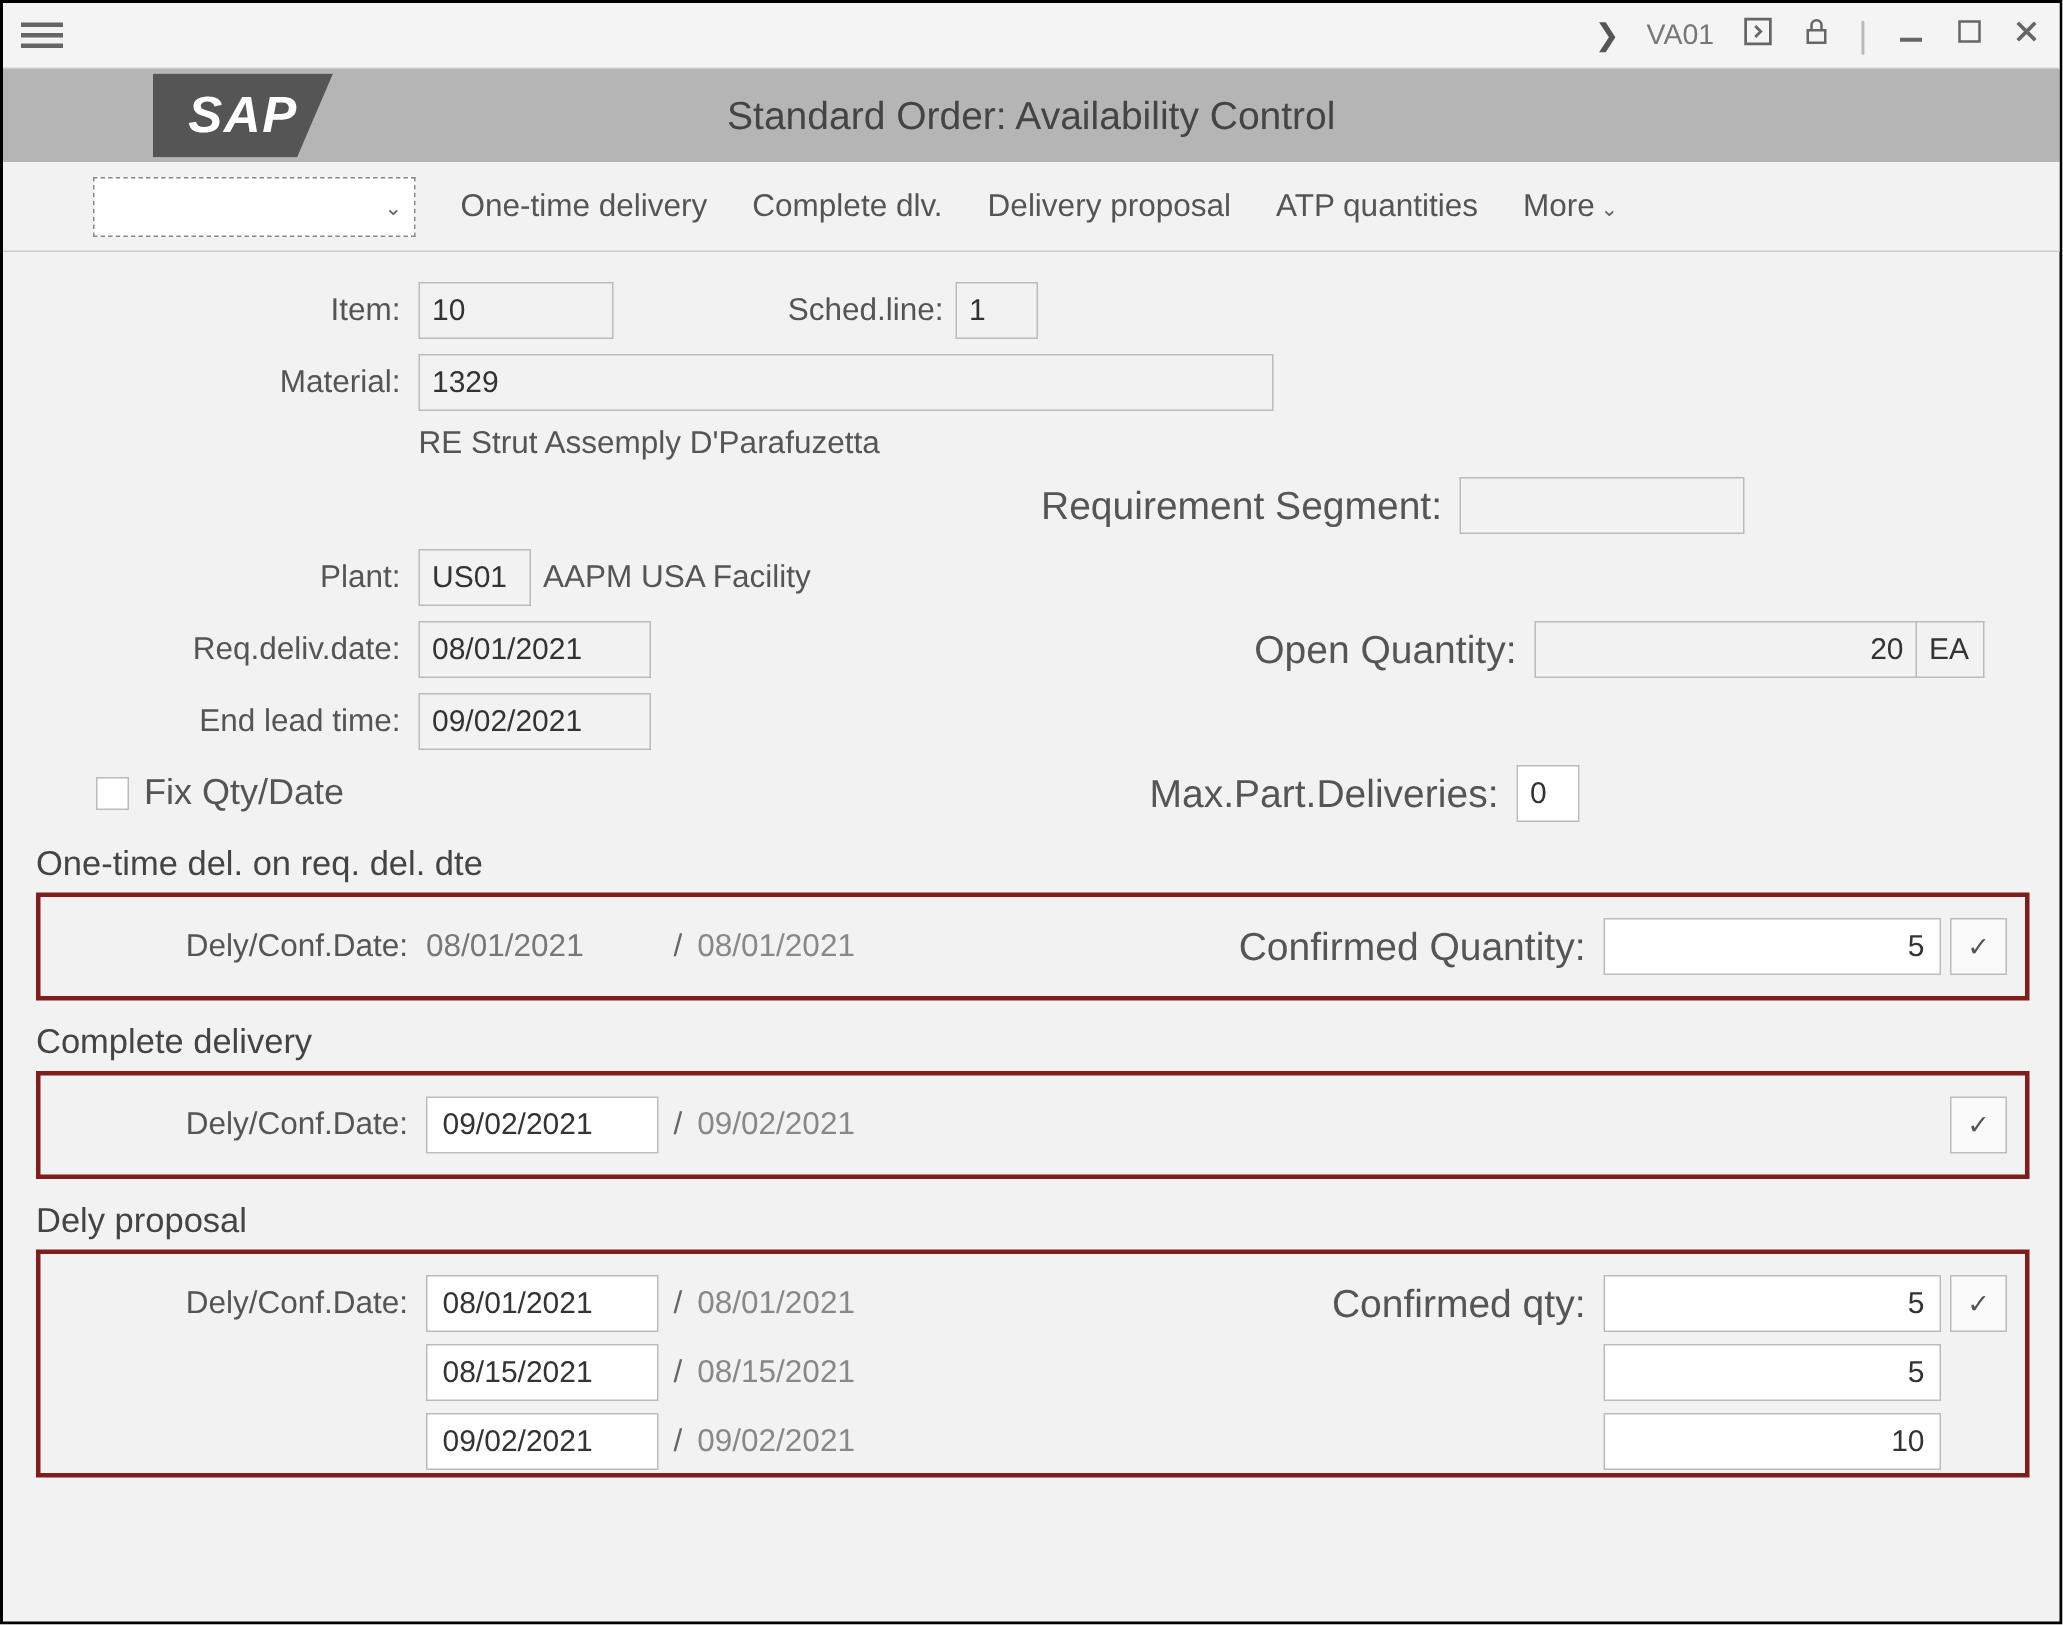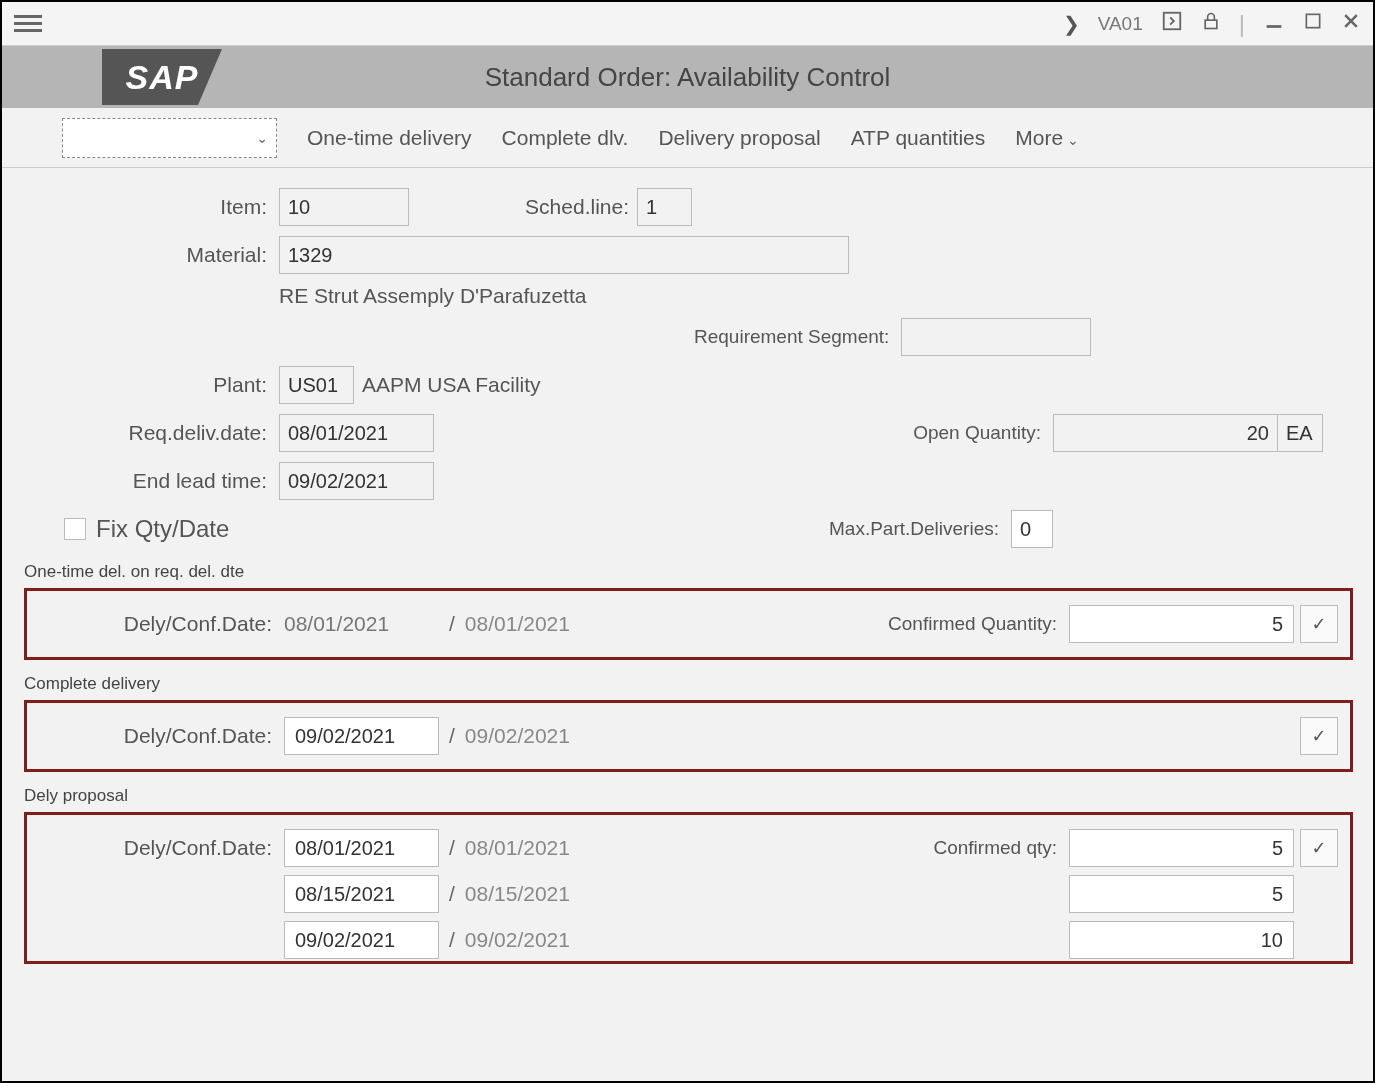--- a/index.html
+++ b/index.html
@@ -27,25 +27,25 @@
 .content { flex: 1; padding: 20px 20px 0 22px; overflow: hidden; }
 
 .form-area { padding: 0 10px; }
 
 .row { display: flex; align-items: center; margin-bottom: 10px; }
 .label { font-size: 21px; color: #555; text-align: right; }
 .label-col { width: 245px; padding-right: 12px; }
 .input { height: 38px; border: 1px solid #bbb; background: #f2f2f2; font-size: 20px; padding: 0 8px; display: flex; align-items: center; color: #333; }
 .input.white { background: #fff; }
 .static-text { font-size: 21px; color: #555; }
-.right-label { font-size: 19px; color: #555; text-align: right; }
+.right-label { font-size: 26px; color: #555; text-align: right; }
 
 .checkbox { width: 22px; height: 22px; border: 1px solid #bbb; background: #fff; margin-right: 10px; }
 
-.section-title { font-size: 17px; color: #444; margin: 14px 0 6px 0; }
+.section-title { font-size: 23px; color: #444; margin: 14px 0 6px 0; }
 .panel { border: 3px solid #7f1d1d; padding: 14px 12px; background: #f2f2f2; }
 .panel .label-col2 { width: 245px; text-align: right; padding-right: 12px; font-size: 21px; color: #555; }
 .qty-input { height: 38px; border: 1px solid #bbb; background: #fff; font-size: 20px; text-align: right; padding: 0 10px; color: #333; }
 .check-btn { width: 38px; height: 38px; border: 1px solid #bbb; background: #fafafa; display: flex; align-items: center; justify-content: center; margin-left: 6px; cursor: pointer; font-size: 18px; color: #555; }
 .slash { font-size: 21px; color: #666; margin: 0 10px; }
 .date-static { font-size: 21px; color: #888; }
 .date-input { width: 155px; height: 38px; border: 1px solid #bbb; background: #fff; font-size: 20px; padding: 0 10px; color: #333; display: flex; align-items: center; }
 .date-static-box { font-size: 21px; color: #777; }
 
 </style>
@@ -150,21 +150,21 @@
         <div style="width:8px"></div>
         <div class="static-text">AAPM USA Facility</div>
       </div>
 
       <div class="row">
         <div class="label label-col">Req.deliv.date:</div>
         <div class="input" style="width:155px">08/01/2021</div>
         <div style="flex:1"></div>
         <div class="right-label">Open Quantity:</div>
         <div style="width:12px"></div>
-        <div class="input" style="width:225px; justify-content:flex-end">20</div>
+        <div class="input" style="width:255px; justify-content:flex-end">20</div>
         <div class="input" style="width:45px; border-left:none">EA</div>
         <div style="width:20px"></div>
       </div>
 
       <div class="row">
         <div class="label label-col">End lead time:</div>
         <div class="input" style="width:155px">09/02/2021</div>
       </div>
 
       <div class="row">

